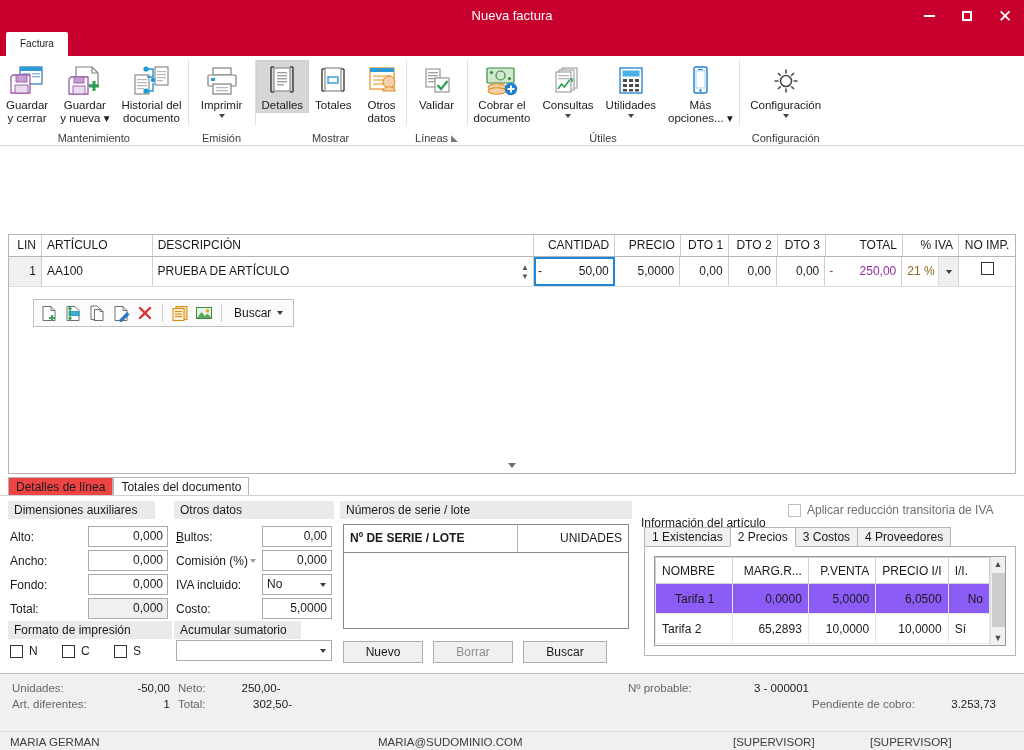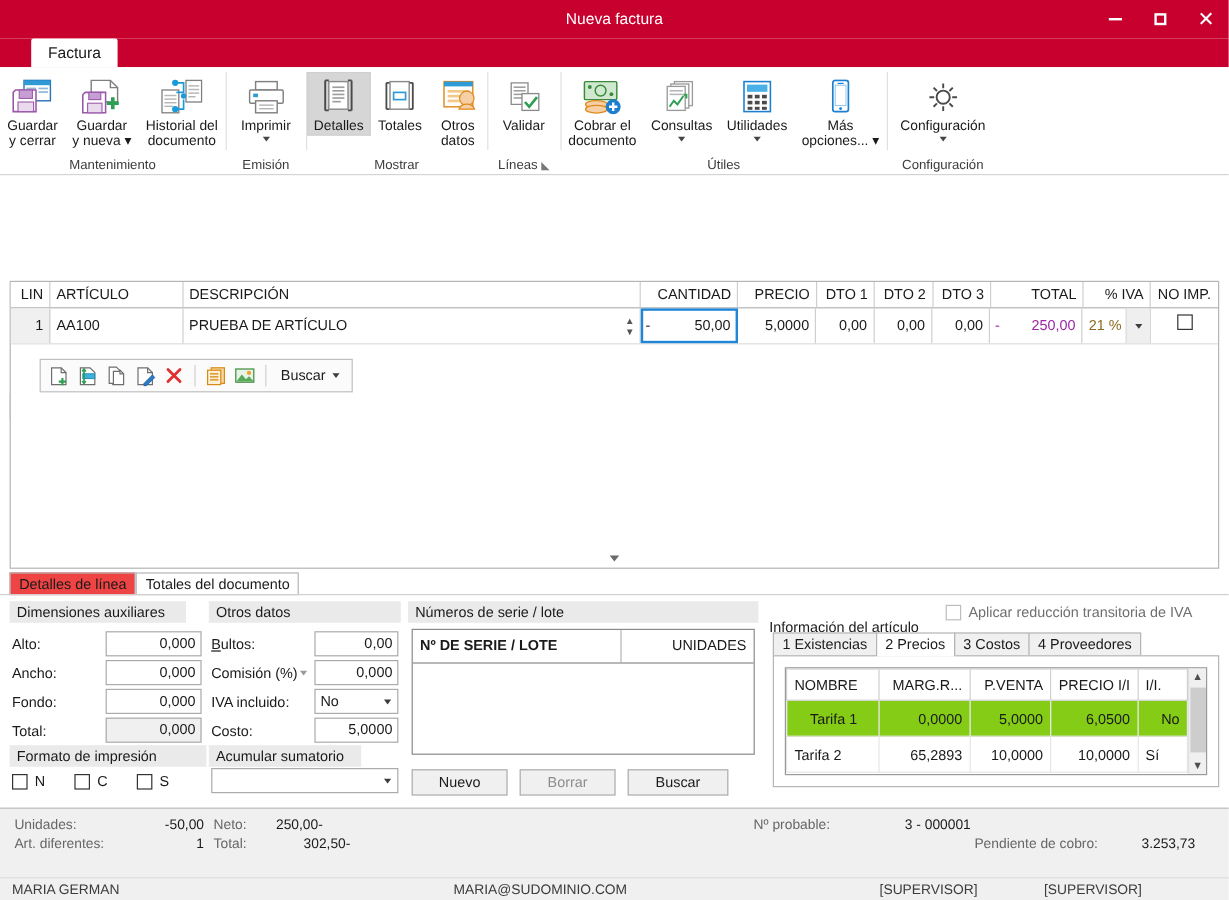--- a/index.html
+++ b/index.html
@@ -32,22 +32,22 @@
   .wbtn.min { right:76px; }
   .wbtn.max { right:38px; }
   .wbtn.close { right:0px; }
   .glyph-min { display:block; width:11px; height:2px; background:#fff; }
   .glyph-max { display:block; width:10px; height:10px; border:2px solid #fff; }
 
   
   .tabstrip { position:absolute; left:0; top:32px; width:1024px; height:24px; background:#c8002e; }
   .ribtab {
     position:absolute; left:6px; top:0; height:24px; padding:0 14px;
-    line-height:24px; background:#fff; color:#1a1a1a; font-size:13px;
-    border-top-left-radius:2px; border-top-right-radius:2px;margin-left:20px;
+    line-height:24px; background:#fff; color:#1a1a1a; font-size:10px;
+    border-top-left-radius:2px; border-top-right-radius:2px;
   }
 
   
   .ribbon {
     position:absolute; left:0; top:56px; width:1024px; height:90px;
     background:#ffffff; border-bottom:1px solid #d4d4d4;
     display:flex; align-items:stretch;
   }
   .rgroup { position:relative; display:flex; flex-direction:column; height:90px; }
   .rgroup-items { display:flex; align-items:flex-start; flex:1; padding-top:4px; }
@@ -159,21 +159,21 @@
   }
   .atab.sel { background:#fff; border-bottom-color:#fff; position:relative; z-index:2; }
 
   .minitable { width:100%; border-collapse:collapse; font-size:12px; }
   .minitable th {
     font-weight:normal; border:1px solid #d0d0d0; background:#fff; height:26px; padding:0 6px; text-align:right;
   }
   .minitable th.l { text-align:left; }
   .minitable td { border:1px solid #e6e6e6; height:30px; padding:0 6px; text-align:right; }
   .minitable td.l { text-align:left; }
-  .minitable tr.sel td { background:#84cc16;padding-left:19px; }
+  .minitable tr.sel td { background:#8b5cf6;padding-left:19px; }
 
   .vscroll {
     position:absolute; right:0; top:0; bottom:0; width:15px; background:#f0f0f0; border-left:1px solid #e0e0e0;
     display:flex; flex-direction:column; align-items:center; justify-content:space-between;
   }
   .vscroll .arr { font-size:9px; color:#505050; height:14px; line-height:14px; }
   .vscroll .thumb { position:absolute; top:16px; left:1px; width:13px; height:54px; background:#cdcdcd; }
 
   
   .statusbar {
@@ -786,21 +786,21 @@
         <span class="thumb"></span>
         <span class="arr">▼</span>
       </div>
     </div>
   </div>
 
   <div class="statusbar">
     <div class="abs stlbl" style="left:12px; top:8px;">Unidades:</div>
     <div class="abs stval" style="left:110px; top:8px; width:60px; text-align:right;">-50,00</div>
     <div class="abs stlbl" style="left:178px; top:8px;">Neto:</div>
-    <div class="abs stval" style="left:230px; top:8px; width:62px; text-align:left;">250,00-</div>
+    <div class="abs stval" style="left:230px; top:8px; width:62px; text-align:center;">250,00-</div>
 
     <div class="abs stlbl" style="left:12px; top:24px;">Art. diferentes:</div>
     <div class="abs stval" style="left:110px; top:24px; width:60px; text-align:right;">1</div>
     <div class="abs stlbl" style="left:178px; top:24px;">Total:</div>
     <div class="abs stval" style="left:230px; top:24px; width:62px; text-align:right;">302,50-</div>
 
     <div class="abs stlbl" style="left:628px; top:8px;">Nº probable:</div>
     <div class="abs stval" style="left:754px; top:8px;">3 - 000001</div>
     <div class="abs stlbl" style="left:812px; top:24px;">Pendiente de cobro:</div>
     <div class="abs stval" style="left:930px; top:24px; width:66px; text-align:right;">3.253,73</div>

